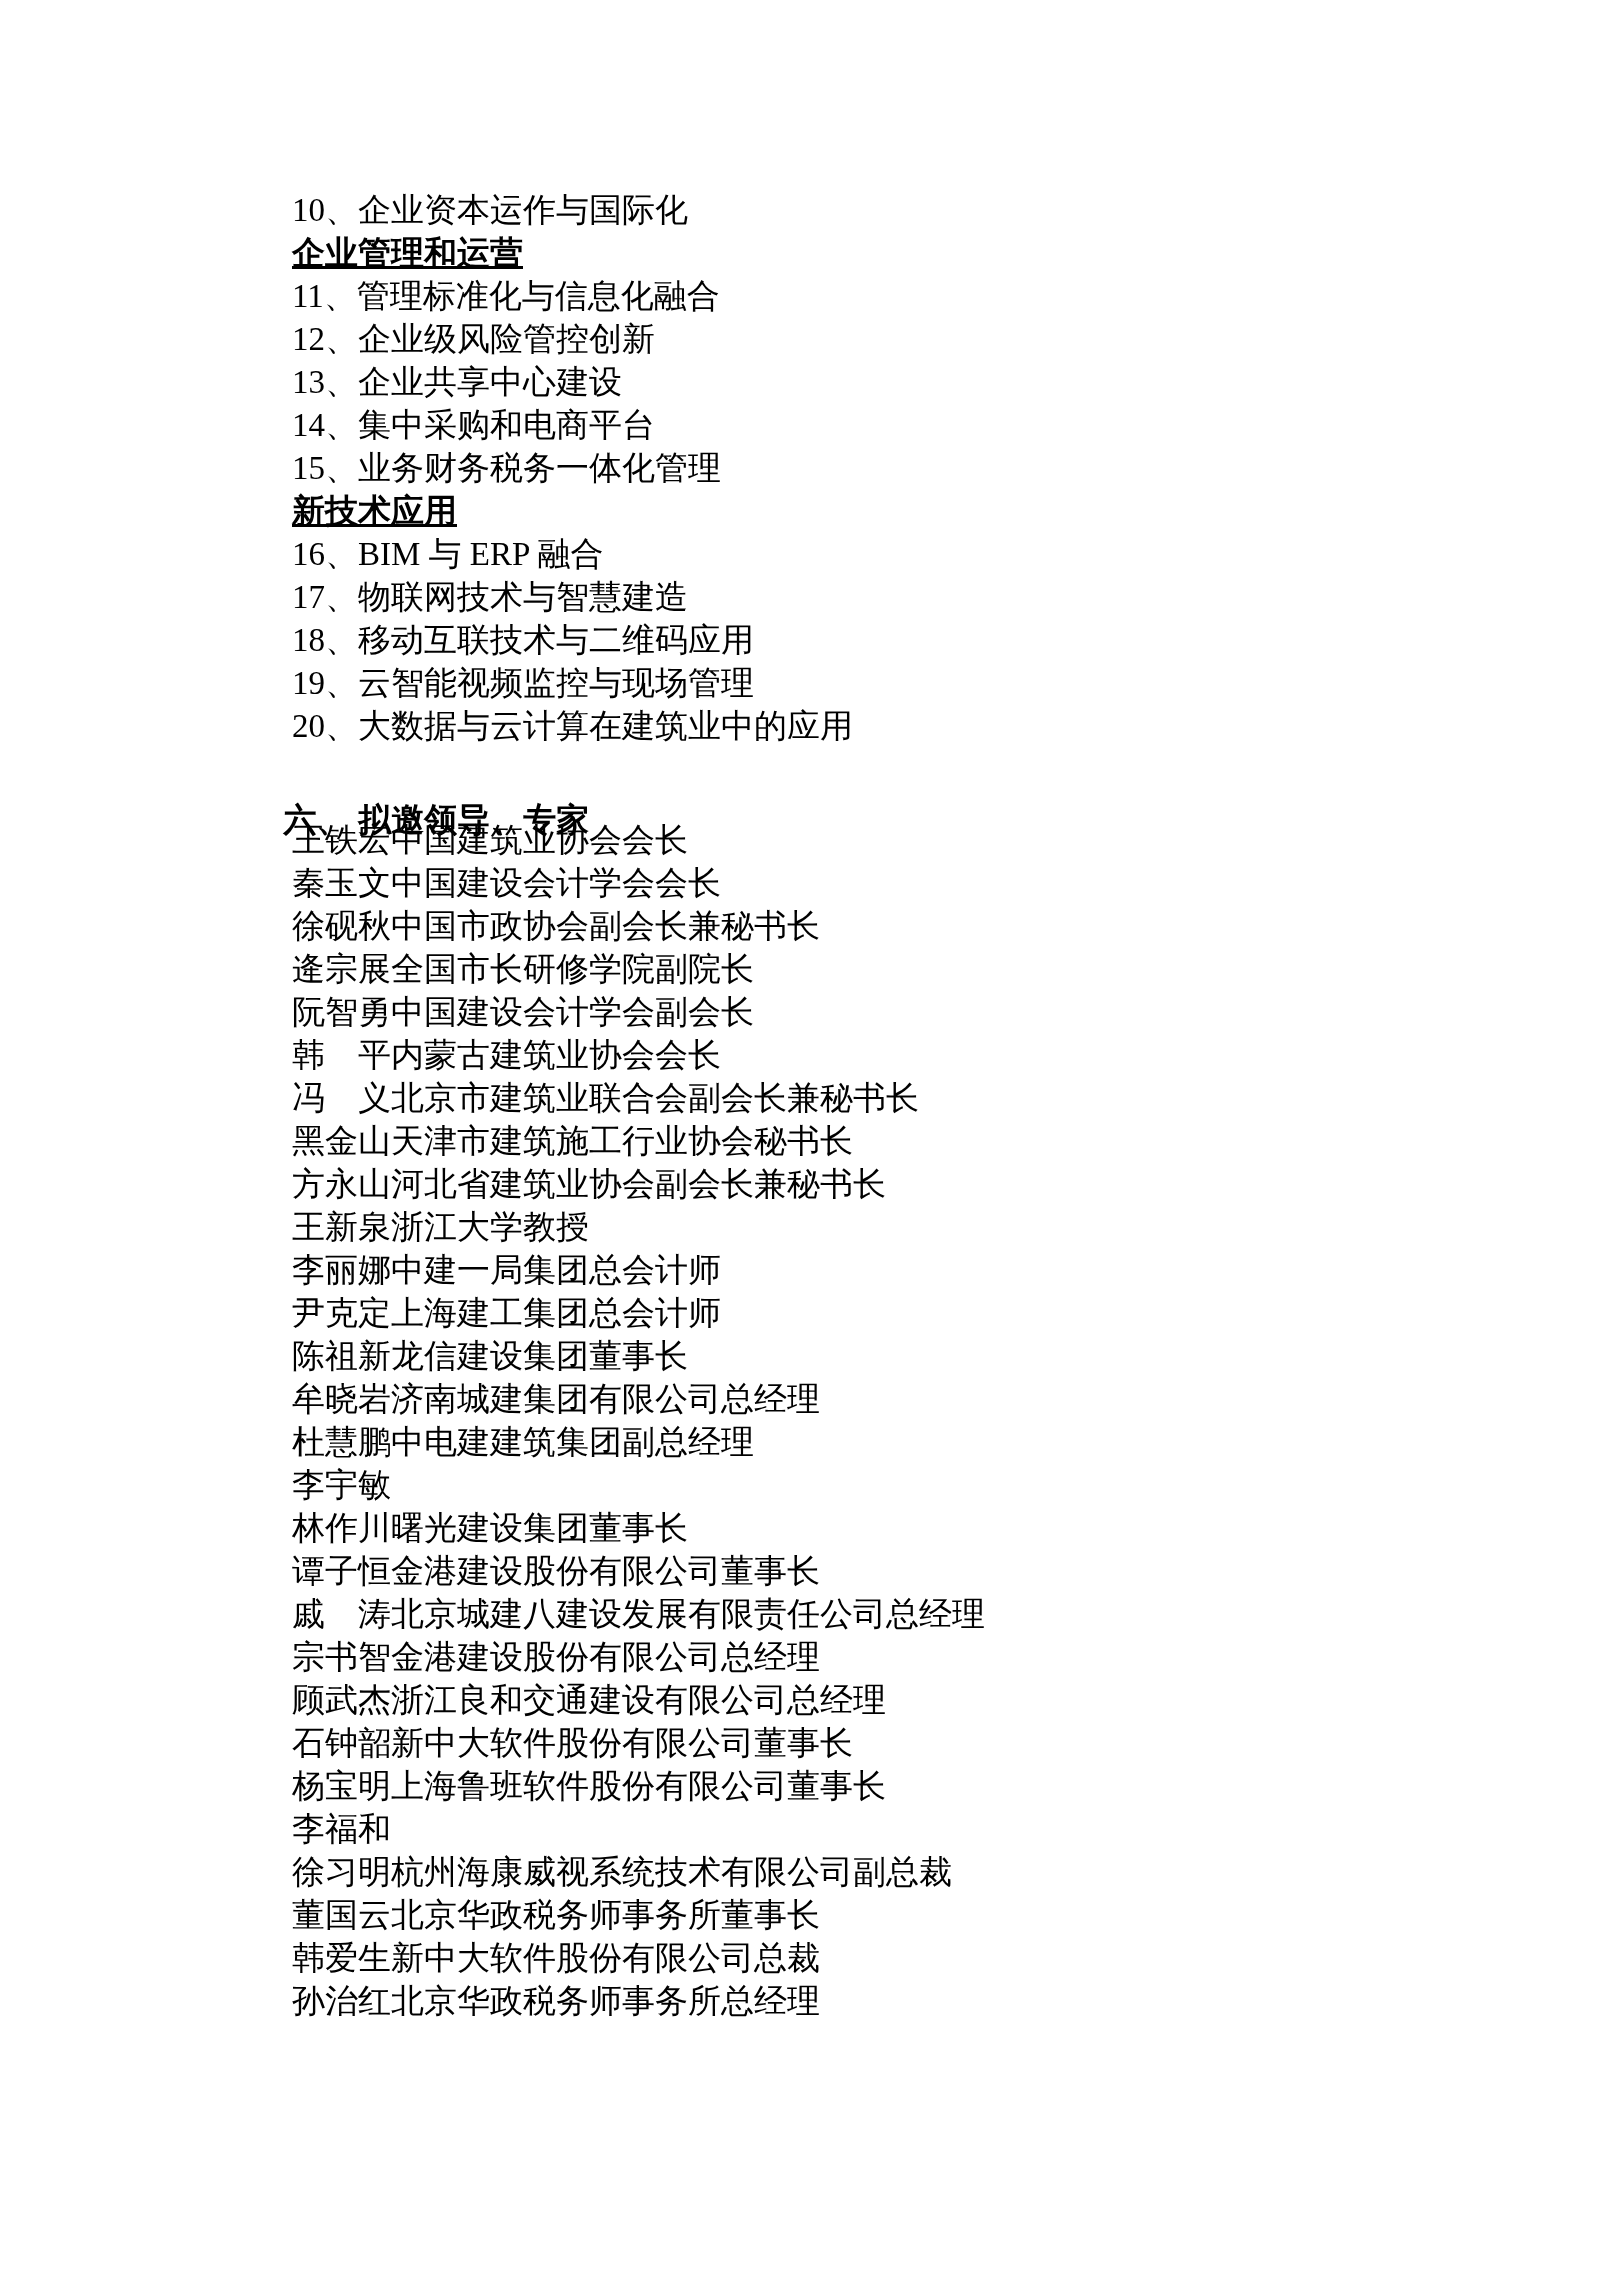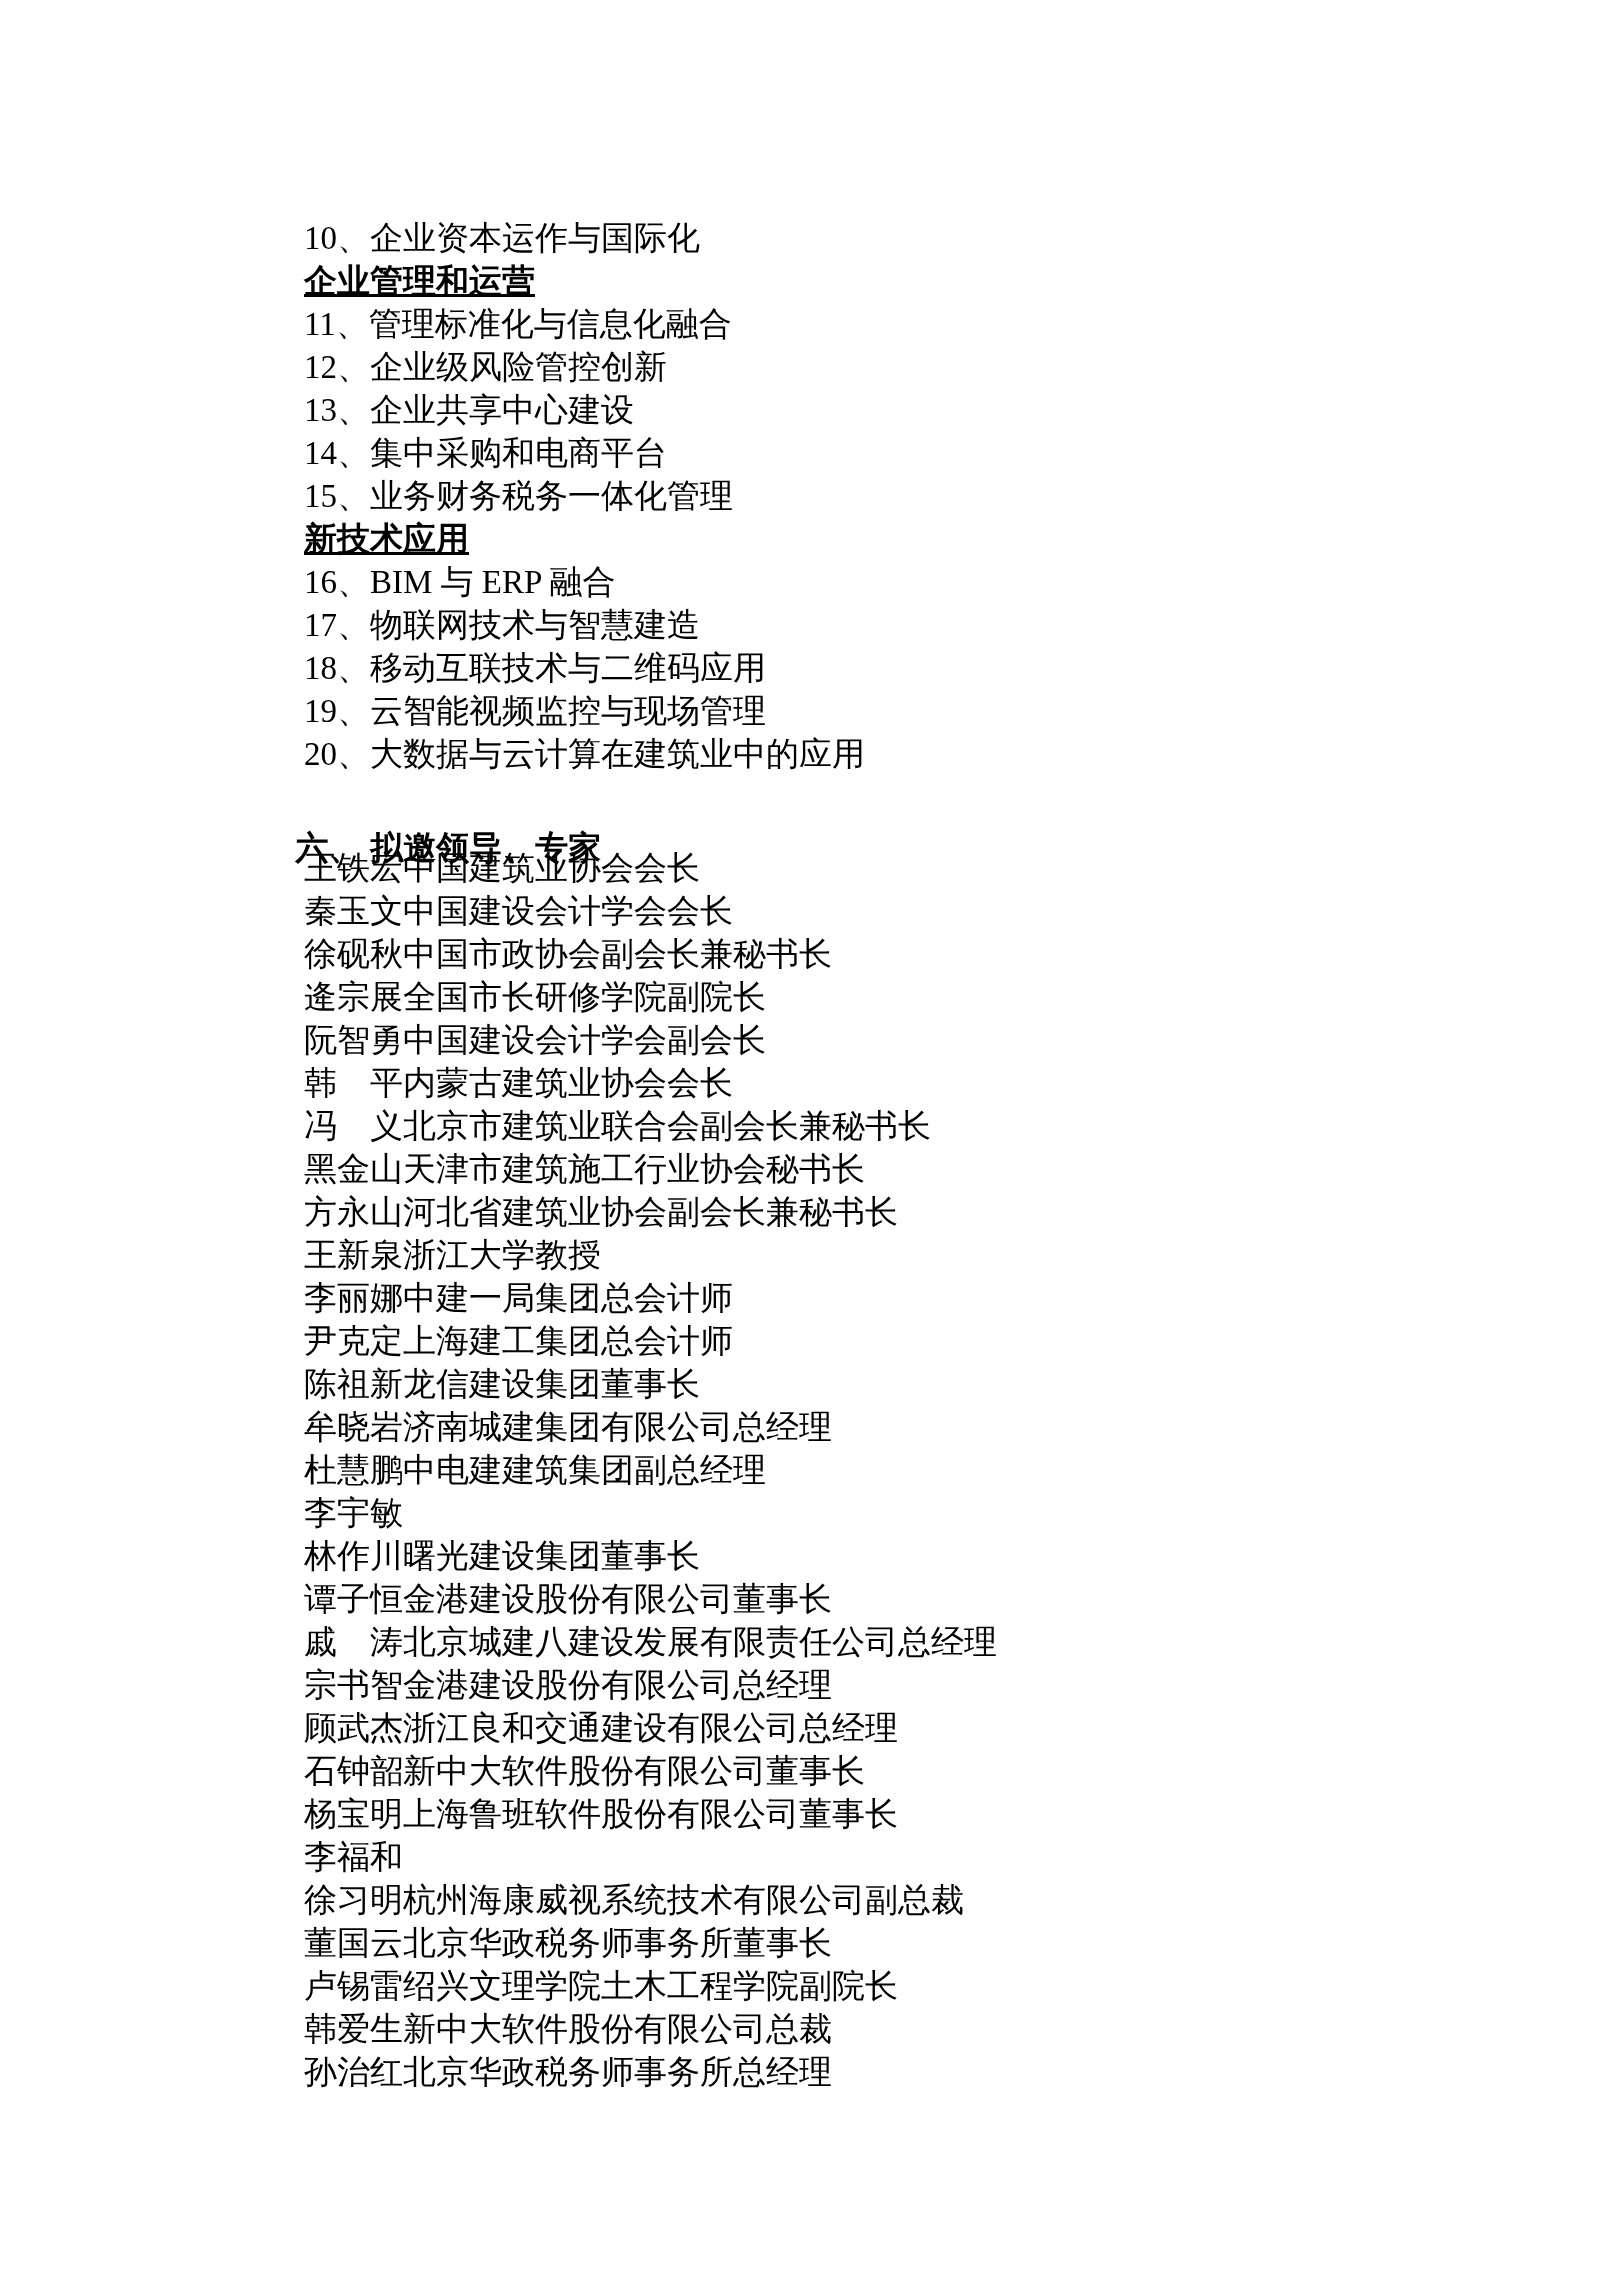--- a/index.html
+++ b/index.html
@@ -7,25 +7,24 @@
     position: relative;
     width: 1623px;
     height: 2295px;
     background: #ffffff;
     color: #000000;
     font-family: "Liberation Serif", "DejaVu Serif", serif;
     overflow: hidden;
   }
   .content {
     position: absolute;
-    left: 304px;
+    left: 292px;
     top: 189px;
     font-size: 33px;
     line-height: 43px;
-    margin-top: 28px;
   }
   .line {
     height: 43px;
     white-space: pre;
   }
   .line.bold { font-weight: bold; text-decoration: underline; }
   .section-heading {
     height: 43px;
     margin-top: 7.9px;
     margin-left: -58px;
@@ -94,20 +93,19 @@
         <div class="expert-row"><span>林作川</span><span>曙光建设集团董事长</span></div>
         <div class="expert-row"><span>谭子恒</span><span>金港建设股份有限公司董事长</span></div>
         <div class="expert-row"><span>戚　涛</span><span>北京城建八建设发展有限责任公司总经理</span></div>
         <div class="expert-row"><span>宗书智</span><span>金港建设股份有限公司总经理</span></div>
         <div class="expert-row"><span>顾武杰</span><span>浙江良和交通建设有限公司总经理</span></div>
         <div class="expert-row"><span>石钟韶</span><span>新中大软件股份有限公司董事长</span></div>
         <div class="expert-row"><span>杨宝明</span><span>上海鲁班软件股份有限公司董事长</span></div>
         <div class="expert-row"><span>李福和</span></div>
         <div class="expert-row"><span>徐习明</span><span>杭州海康威视系统技术有限公司副总裁</span></div>
         <div class="expert-row"><span>董国云</span><span>北京华政税务师事务所董事长</span></div>
-        <div class="expert-row"><span>卢锡雷</span><span>绍兴文理学院土木工程学院副院长</span></div>
         <div class="expert-row"><span>韩爱生</span><span>新中大软件股份有限公司总裁</span></div>
         <div class="expert-row"><span>孙治红</span><span>北京华政税务师事务所总经理</span></div>
       </div>
 
   </div>
 </div>
 
 
 </body></html>

